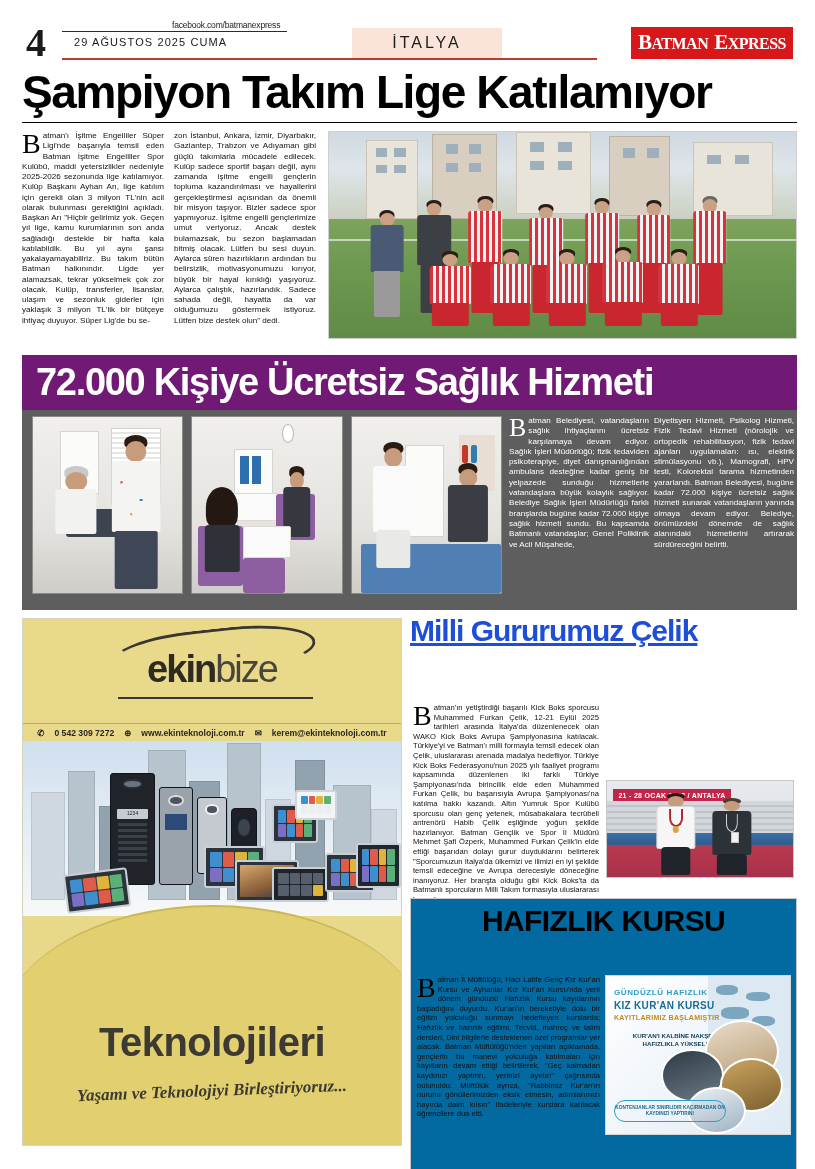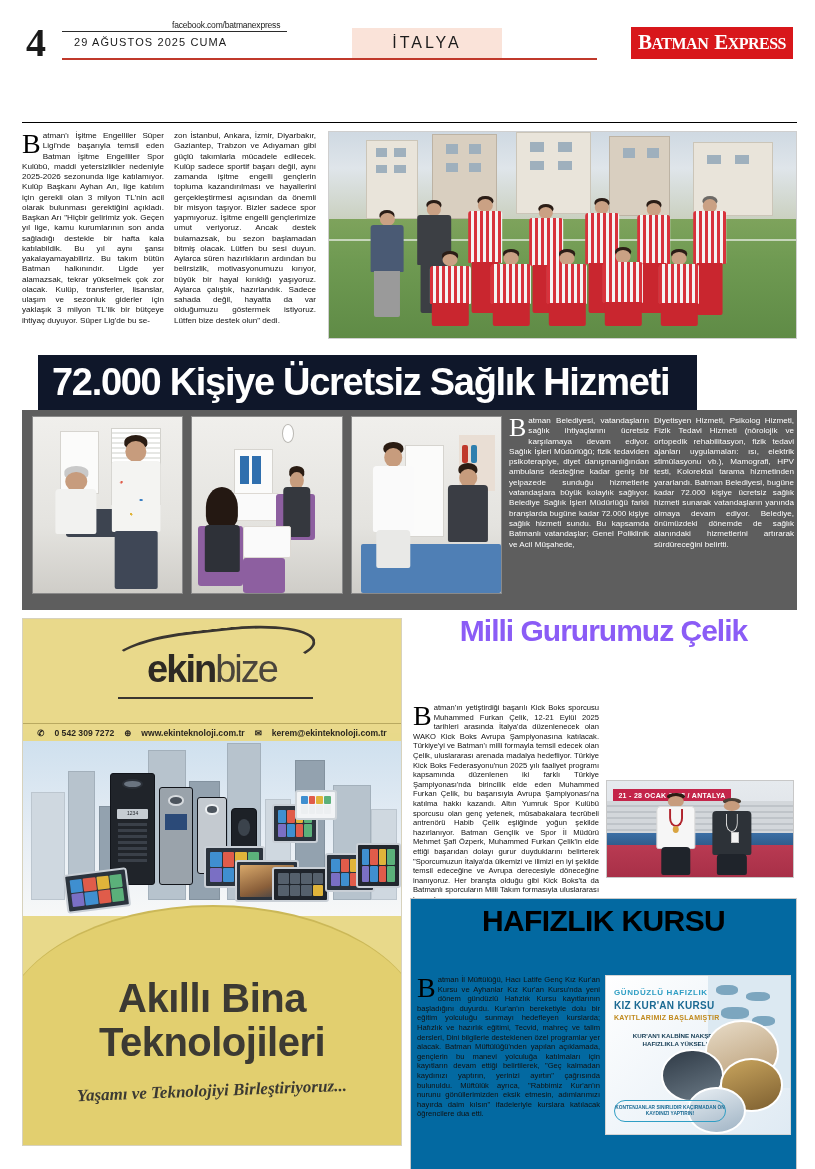--- a/index.html
+++ b/index.html
@@ -97,22 +97,22 @@
   .plyr .kit { position:absolute; left:50%; transform:translateX(-50%);
     background: repeating-linear-gradient(90deg,#d8323c 0 3px,#f4f4f4 3px 6px);
     border-radius: 3px 3px 1px 1px; }
   .plyr .kit.gk { background:#3c3f44; }
   .plyr .kit.coach { background:#4a5a74; }
   .plyr .legs { position:absolute; left:50%; transform:translateX(-50%); background:#c9262f; border-radius:0 0 2px 2px; }
   .plyr .legs.dark { background:#9a9a9a; }
 
   
   .a2-headband {
-    position: absolute; left: 22px; top: 355px; width: 659px; height: 55px;
-    background: #0f172a; display:flex; align-items:center;margin-left:16px;
+    position: absolute; left: 22px; top: 355px; width: 775px; height: 55px;
+    background: #701a75; display:flex; align-items:center;
   }
   .a2-headband span {
     font-family: "Liberation Sans", sans-serif;
     font-weight: bold; font-size: 38px; letter-spacing: -1.3px; color: #fff;
     padding-left: 14px; white-space: nowrap;
   }
   .a2-body {
     position:absolute; left:22px; top:410px; width:775px; height:200px;
     background:#5e5e5e;
   }
@@ -205,22 +205,22 @@
     position:absolute; left:0; top:462px; width:100%; text-align:center;
     font-family:"Liberation Serif", serif; font-style:italic; font-weight:bold;
     font-size:17px; color:#3c3a33; transform: rotate(-2.2deg);
   }
 
   
   .a3 { position:absolute; left:410px; top:615px; width:387px; height:265px; }
   .a3-h1 {
     position:absolute; left:0; top:0; width:100%;
     font-family:"Liberation Sans", sans-serif; font-weight:bold;
-    font-size:30px; line-height:32px; letter-spacing:-1px; color:#8b5cf6;
-    text-align:center; white-space:nowrap;
+    font-size:30px; line-height:32px; letter-spacing:-1px; color:#1d4ed8;
+    text-align:left; white-space:nowrap;text-decoration:underline;
   }
   .a3-h2 {
     position:absolute; left:0; top:32px; width:100%;
     font-family:"Liberation Sans", sans-serif; font-weight:bold;
     font-size:37px; line-height:40px; letter-spacing:-0.8px; color:#000;
     text-align:right; white-space:nowrap;
   }
   .a3 .c1 { position:absolute; left:3px; top:88px; width:186px; }
   .a3 .c2 { position:absolute; left:196px; top:88px; width:188px; }
   .a3-photo {
@@ -292,20 +292,21 @@
     <div class="head-rule"></div>
     <div class="logo">
       <span class="w big">B</span>
       <span class="w sml">ATMAN</span>
       <span class="gap"></span>
       <span class="w big">E</span>
       <span class="w sml">XPRESS</span>
     </div>
   </div>
 
+  <div class="lead-head">Şampiyon Takım Lige Katılamıyor</div>
   <div class="lead-rule"></div>
 
   <div class="a1">
     <div class="col-text c1 dropcap">Batman'ı İşitme Engelliler Süper Ligi'nde başarıyla temsil eden Batman İşitme Engelliler Spor Kulübü, maddi yetersizlikler nedeniyle 2025-2026 sezonunda lige katılamıyor. Kulüp Başkanı Ayhan Arı, lige katılım için gerekli olan 3 milyon TL'nin acil olarak bulunması gerektiğini açıkladı. Başkan Arı "Hiçbir gelirimiz yok. Geçen yıl lige, kamu kurumlarının son anda sağladığı destekle bir hafta kala katılabildik. Bu yıl aynı şansı yakalayamayabiliriz. Bu takım bütün Batman halkınındır. Ligde yer alamazsak, tekrar yükselmek çok zor olacak. Kulüp, transferler, lisanslar, ulaşım ve sezonluk giderler için yaklaşık 3 milyon TL'lik bir bütçeye ihtiyaç duyuyor. Süper Lig'de bu se-</div>
     <div class="col-text c2">zon İstanbul, Ankara, İzmir, Diyarbakır, Gaziantep, Trabzon ve Adıyaman gibi güçlü takımlarla mücadele edilecek. Kulüp sadece sportif başarı değil, aynı zamanda işitme engelli gençlerin topluma kazandırılması ve hayallerini gerçekleştirmesi açısından da önemli bir misyon taşıyor. Bizler sadece spor yapmıyoruz. İşitme engelli gençlerimize umut veriyoruz. Ancak destek bulamazsak, bu sezon başlamadan bitmiş olacak. Lütfen bu sesi duyun. Aylarca süren hazırlıkların ardından bu belirsizlik, motivasyonumuzu kırıyor, büyük bir hayal kırıklığı yaşıyoruz. Aylarca çalıştık, hazırlandık. Sadece sahada değil, hayatta da var olduğumuzu göstermek istiyoruz. Lütfen bize destek olun" dedi.</div>
 
     <div class="photo">
       <div class="pitch-sky"></div>
 
       <div class="bldgA" style="left:8%;  top:4%;  width:11%; height:38%;"></div>
@@ -616,21 +617,20 @@
             <i style="background:#5bb07a"></i>
           <i style="background:#7a6fc4"></i>
             <i style="background:#3f8fd0"></i>
             <i style="background:#e05c4a"></i>
             <i style="background:#5bb07a"></i>
         </div>
       </div>
     </div>
 
     <div class="ad-dome"></div>
-    <div class="ad-h1">Akıllı Bina</div>
     <div class="ad-h2">Teknolojileri</div>
     <div class="ad-slogan">Yaşamı ve Teknolojiyi Birleştiriyoruz...</div>
   </div>
 
   <div class="a3">
     <div class="a3-h1">Milli Gururumuz Çelik</div>
     <div class="col-text c1 tiny dropcap">Batman'ın yetiştirdiği başarılı Kick Boks sporcusu Muhammed Furkan Çelik, 12-21 Eylül 2025 tarihleri arasında İtalya'da düzenlenecek olan WAKO Kick Boks Avrupa Şampiyonasına katılacak. Türkiye'yi ve Batman'ı milli formayla temsil edecek olan Çelik, uluslararası arenada madalya hedefliyor. Türkiye Kick Boks Federasyonu'nun 2025 yılı faaliyet programı kapsamında düzenlenen iki farklı Türkiye Şampiyonası'nda birincilik elde eden Muhammed Furkan Çelik, bu başarısıyla Avrupa Şampiyonası'na katılma hakkı kazandı. Altın Yumruk Spor Kulübü sporcusu olan genç yetenek, müsabakalara tecrübeli antrenörü Habib Çelik eşliğinde yoğun şekilde hazırlanıyor. Batman Gençlik ve Spor İl Müdürü Mehmet Şafi Özperk, Muhammed Furkan Çelik'in elde ettiği başarıdan dolayı gurur duyduklarını belirterek "Sporcumuzun İtalya'da ülkemizi ve ilimizi en iyi şekilde temsil edeceğine ve Avrupa derecesiyle döneceğine inanıyoruz. Her branşta olduğu gibi Kick Boks'ta da Batmanlı sporcuların Milli Takım formasıyla uluslararası başarılar</div>
 
     <div class="a3-photo">
       <div class="arena"></div>

